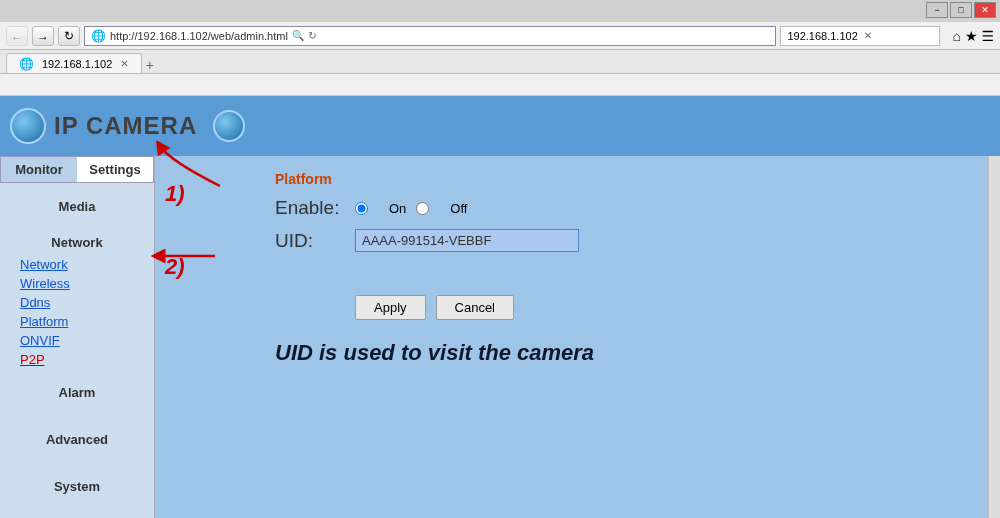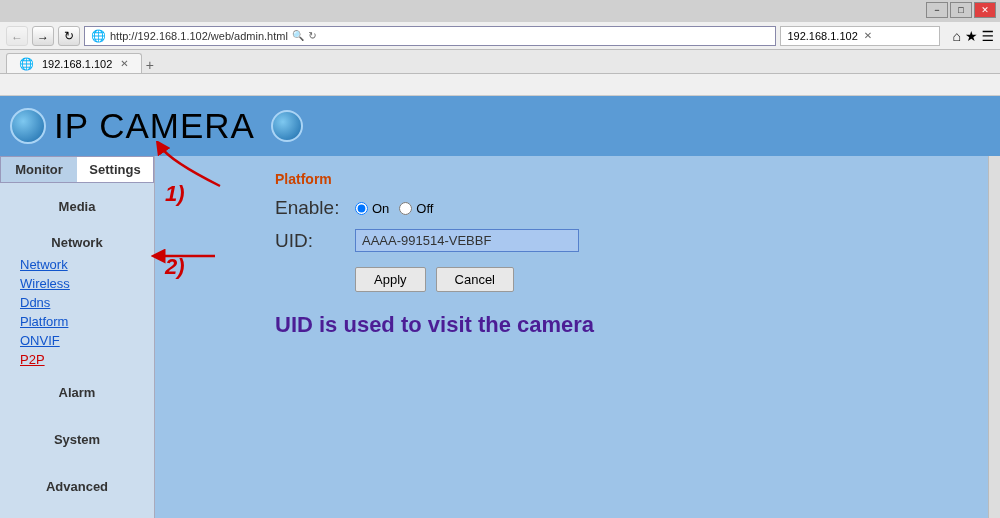--- a/index.html
+++ b/index.html
@@ -15,46 +15,46 @@
     .tab-bar { background: #e8e8e8; padding: 3px 6px 0; border-bottom: 1px solid #bbb; display: flex; align-items: flex-end; height: 24px; }
     .browser-tab { background: #d0d0d0; border: 1px solid #bbb; border-bottom: none; padding: 2px 12px; font-size: 11px; height: 20px; display: flex; align-items: center; gap: 8px; border-radius: 3px 3px 0 0; }
     .browser-tab.active { background: #f5f5f5; }
     .tab-close { font-size: 10px; color: #666; cursor: pointer; }
     .toolbar-row { background: #f0f0f0; border-bottom: 1px solid #ccc; height: 22px; display: flex; align-items: center; padding: 0 6px; gap: 6px; }
 
     
     .app-header { background: #5b9bd5; height: 60px; display: flex; align-items: center; padding: 0 10px; }
     .app-logo { display: flex; align-items: center; gap: 8px; }
     .globe-icon { width: 36px; height: 36px; border-radius: 50%; background: radial-gradient(circle at 35% 35%, #7ec8f0, #1a6aaa); border: 2px solid #aad4f5; }
-    .app-title { color: #000000; font-size: 35px; font-weight: normal; letter-spacing: 1px; font-family: Arial Black, sans-serif; }
+    .app-title { color: #404040; font-size: 24px; font-weight: bold; letter-spacing: 1px; font-family: Arial Black, sans-serif; }
     .globe-icon2 { width: 32px; height: 32px; border-radius: 50%; background: radial-gradient(circle at 35% 35%, #7ec8f0, #1a6aaa); border: 2px solid #aad4f5; margin-left: 8px; }
 
     
     .sidebar { width: 155px; background: #cde; border-right: 1px solid #aab; min-height: 100%; }
     .sidebar-top-tabs { display: flex; }
     .sidebar-tab { flex: 1; text-align: center; padding: 5px 0; font-size: 13px; font-weight: bold; cursor: pointer; border: 1px solid #99b; }
     .sidebar-tab.monitor { background: #b8d0e8; color: #333; border-right: none; }
     .sidebar-tab.settings { background: #fff; color: #333; border-left: none; position: relative; }
     .sidebar-item { padding: 16px 10px; font-size: 13px; cursor: pointer; }
     .sidebar-item.header { font-weight: bold; color: #333; text-align: center; }
     .sidebar-item.link { color: #1155cc; text-decoration: underline; padding: 2px 20px; }
     .sidebar-item.link.active { color: #cc0000; }
     .sidebar-section { font-weight: bold; color: #333; text-align: center; padding: 5px 0; }
 
     
     .content { flex: 1; background: #9ec4e8; padding: 15px 20px; }
     .section-title { color: #cc4400; font-size: 14px; font-weight: bold; margin-bottom: 10px; }
     .form-row { display: flex; align-items: center; margin-bottom: 10px; }
     .form-label { width: 80px; color: #333; font-size: 19px; }
     .radio-group { display: flex; gap: 10px; align-items: center; }
-    .radio-opt { display: flex; gap: 4px; font-size: 13px; }
+    .radio-opt { display: flex; gap: 21px; font-size: 13px; }
     .uid-input { background: #aac8f0; border: 1px solid #5580cc; width: 250px; padding: 3px 6px; font-size: 13px; color: #333; }
     .btn-row { display: flex; gap: 10px; margin: 15px 0 15px 80px; }
-    .btn { padding: 4px 18px; border: 1px solid #999; background: #e8e8e8; cursor: pointer; font-size: 13px; border-radius: 2px; }
-    .info-text { color: #4c1d95; font-size: 22px; font-weight: bold; margin-top: 10px; line-height: 1.6; }
+    .btn { padding: 4px 18px; border: 1px solid #999; background: #e8e8e8; cursor: pointer; font-size: 13px; border-radius: 2px; margin-top: 28px; }
+    .info-text { color: #0f172a; font-size: 22px; font-style: italic; font-weight: bold; margin-top: 10px; line-height: 1.6; }
 
     
     .right-scroll { width: 12px; background: #ddd; border-left: 1px solid #bbb; }
     .win-btn { width: 22px; height: 16px; border: 1px solid #888; background: #ccc; font-size: 9px; display: flex; align-items: center; justify-content: center; cursor: pointer; }
     .win-btn.close { background: #e04040; color: #fff; }
 
     .full-wrapper { position: relative; width: 1000px; height: 518px; overflow: hidden; }
   </style>
 </head>
 <body>
@@ -119,22 +119,22 @@
       </div>
       <div class="sidebar-item header">Media</div>
       <div class="sidebar-section">Network</div>
       <div class="sidebar-item link">Network</div>
       <div class="sidebar-item link">Wireless</div>
       <div class="sidebar-item link">Ddns</div>
       <div class="sidebar-item link">Platform</div>
       <div class="sidebar-item link">ONVIF</div>
       <div class="sidebar-item link active" style="color:#cc0000;">P2P</div>
       <div class="sidebar-item header">Alarm</div>
+      <div class="sidebar-item header">Advanced</div>
       <div class="sidebar-item header">System</div>
-      <div class="sidebar-item header">Advanced</div>
     </div>
 
     <div class="content" style="position: relative;">
 
       <div style="position: absolute; left: 0px; top: 15px; color: #cc0000; font-size: 20px; font-weight: bold; font-style: italic; pointer-events: none; z-index:10;">
 
         <svg width="80" height="50" style="position:absolute; left:-5px; top:-30px;">
           <defs>
             <marker id="ah1" markerWidth="6" markerHeight="6" refX="3" refY="3" orient="auto">
               <path d="M0,0 L0,6 L6,3 z" fill="#cc0000"></path>

